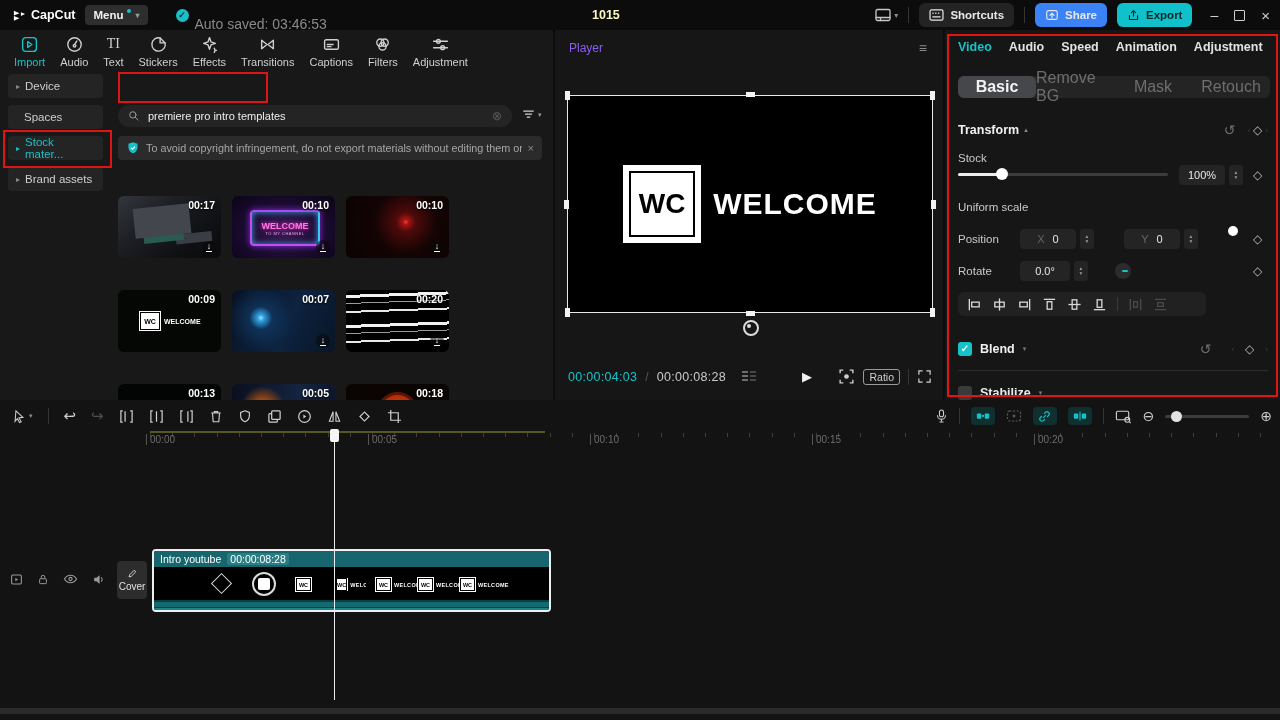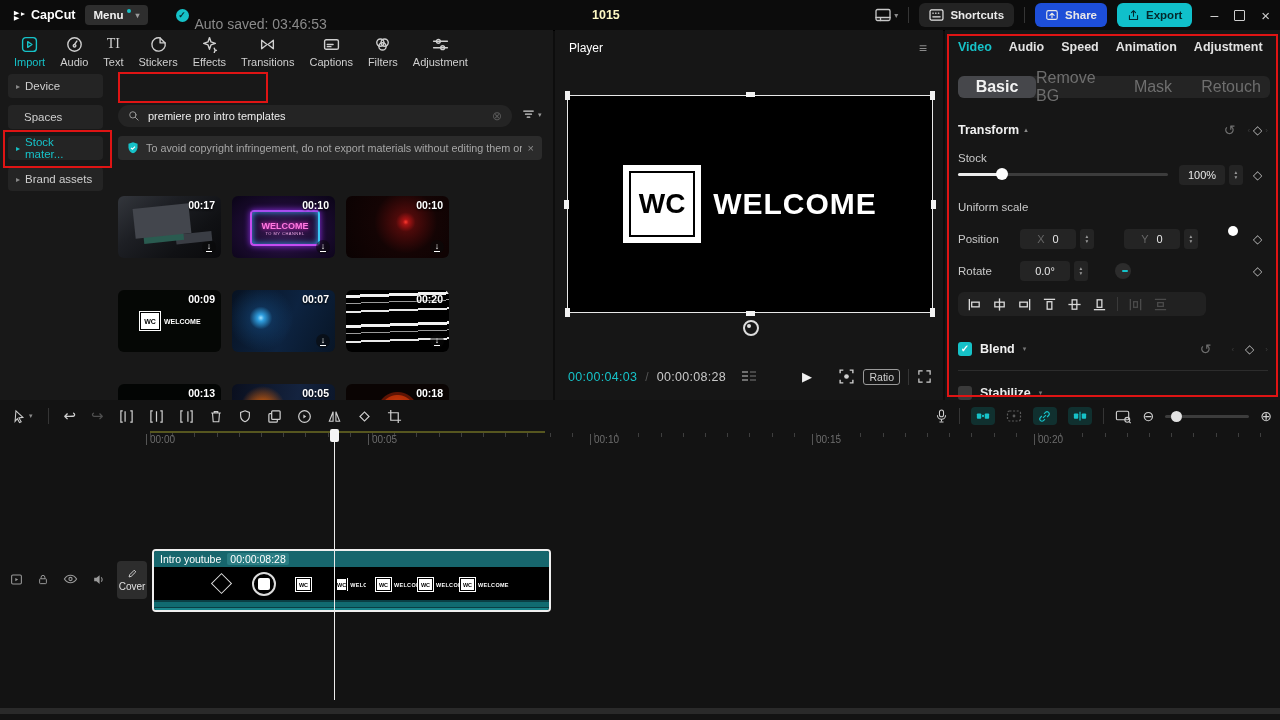--- a/index.html
+++ b/index.html
@@ -121,21 +121,21 @@
       </span>
       <span class="vdiv"></span>
       <span class="tbtn st">
         <svg width="15" height="12" viewBox="0 0 16 13">
             <rect x="1" y="1" width="14" height="11" rx="1.5"></rect>
             <path d="M4 8.5h8M4 4.5h.5M7 4.5h.5M10 4.5h.5"></path>
           </svg>
         <span>Shortcuts</span>
       </span>
       <span class="vdiv"></span>
-      <span class="tbtn st" style="background:#1d4ed8;">
+      <span class="tbtn st" style="background:#3b82f6;">
         <svg width="14" height="14" viewBox="0 0 16 16">
             <rect x="2" y="3" width="12" height="10" rx="2"></rect>
             <path d="M5.5 8.5L8 6l2.5 2.5M8 6v5"></path>
           </svg>
         <span>Share</span>
       </span>
       <span class="tbtn export-btn st">
         <svg width="13" height="13" viewBox="0 0 16 16" style="color:#03282b;">
             <path d="M8 9V2.5M5.5 4.5L8 2l2.5 2.5M3 8v5h10V8"></path>
           </svg>
@@ -296,21 +296,21 @@
       <span class="dur">00:18</span>
 
     </div>
   </div>
 
   <div class="redbox" style="left:118px;top:72px;width:146px;height:27px;"></div>
   <div class="redbox" style="left:3px;top:130px;width:105px;height:34px;"></div>
 
   <div id="player">
     <div class="row" style="justify-content:space-between;padding:10px 16px 0 14px;">
-      <span style="font-size:12px;color:#ffffff;">Player</span>
+      <span style="font-size:12px;color:#8b5cf6;">Player</span>
       <span style="color:#8a8a8a;font-size:14px;">≡</span>
     </div>
     <div class="canvas">
 
       <span class="handle" style="left:-3px;top:-5px;width:5px;height:9px;"></span>
       <span class="handle" style="right:-3px;top:-5px;width:5px;height:9px;"></span>
       <span class="handle" style="left:-3px;bottom:-5px;width:5px;height:9px;"></span>
       <span class="handle" style="right:-3px;bottom:-5px;width:5px;height:9px;"></span>
       <span class="handle" style="left:50%;top:-4px;width:9px;height:5px;margin-left:-4px;"></span>
       <span class="handle" style="left:50%;bottom:-4px;width:9px;height:5px;margin-left:-4px;"></span>

